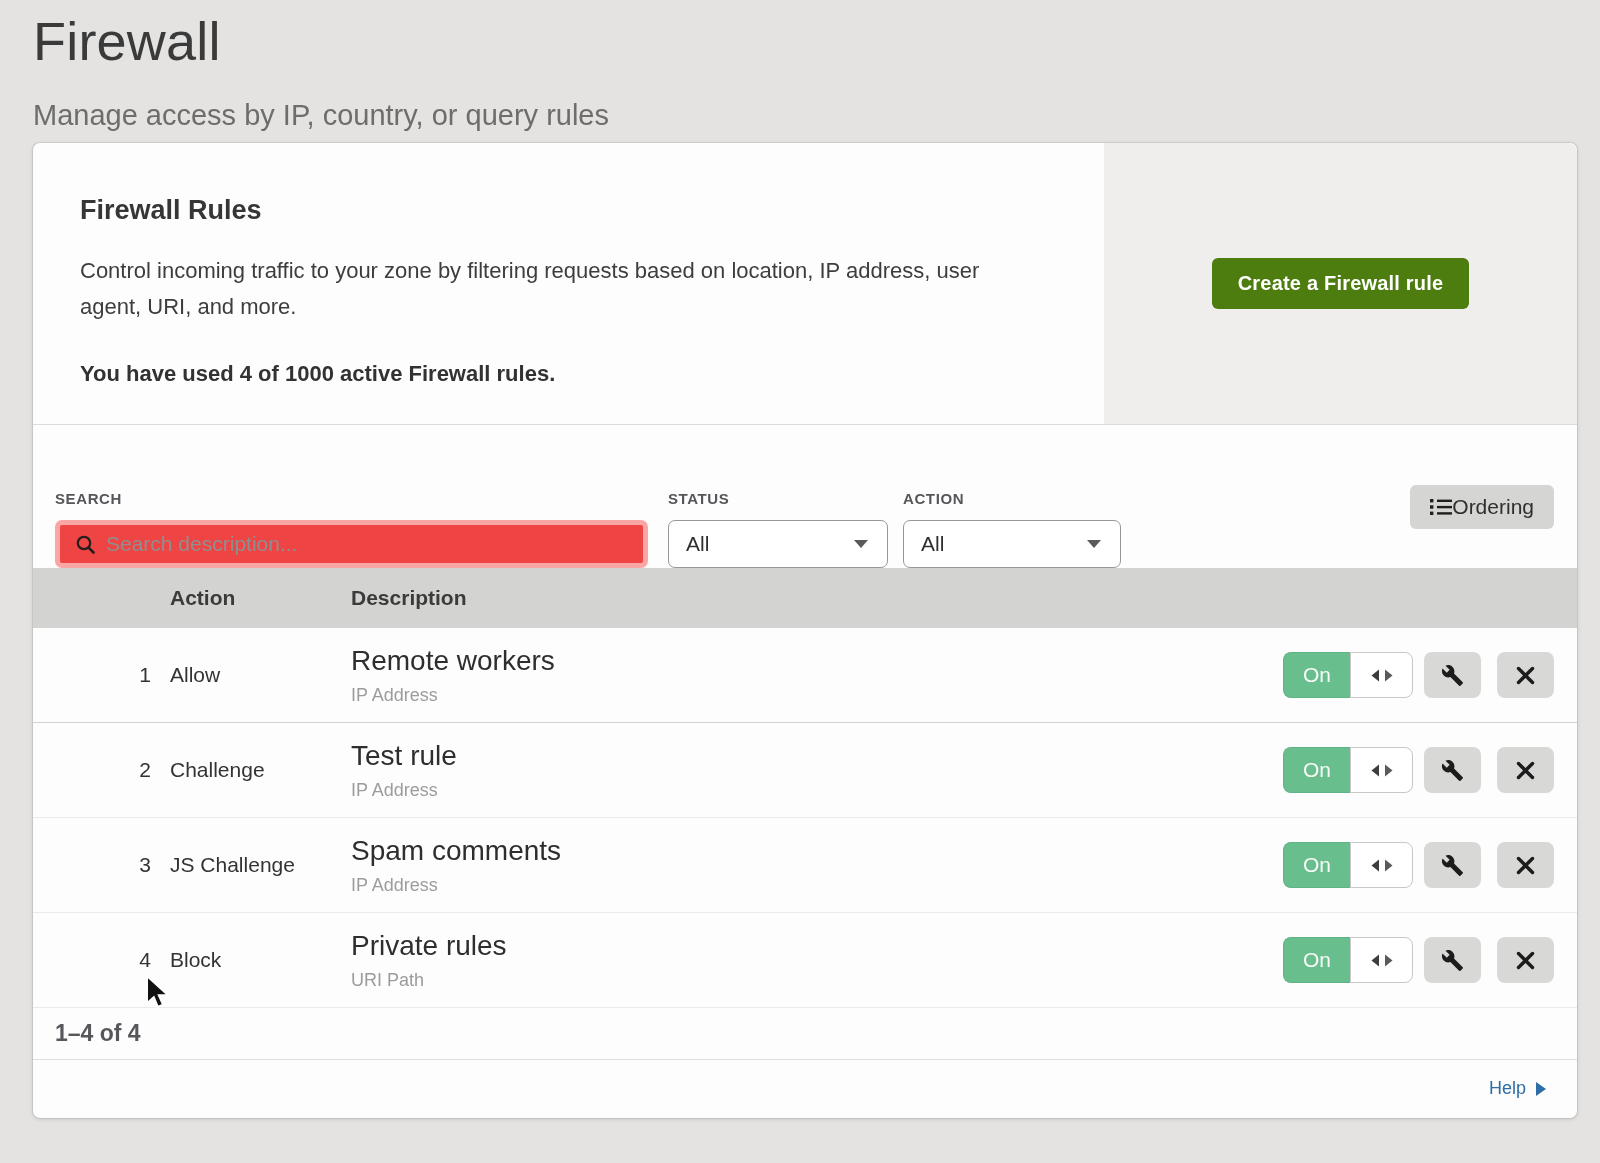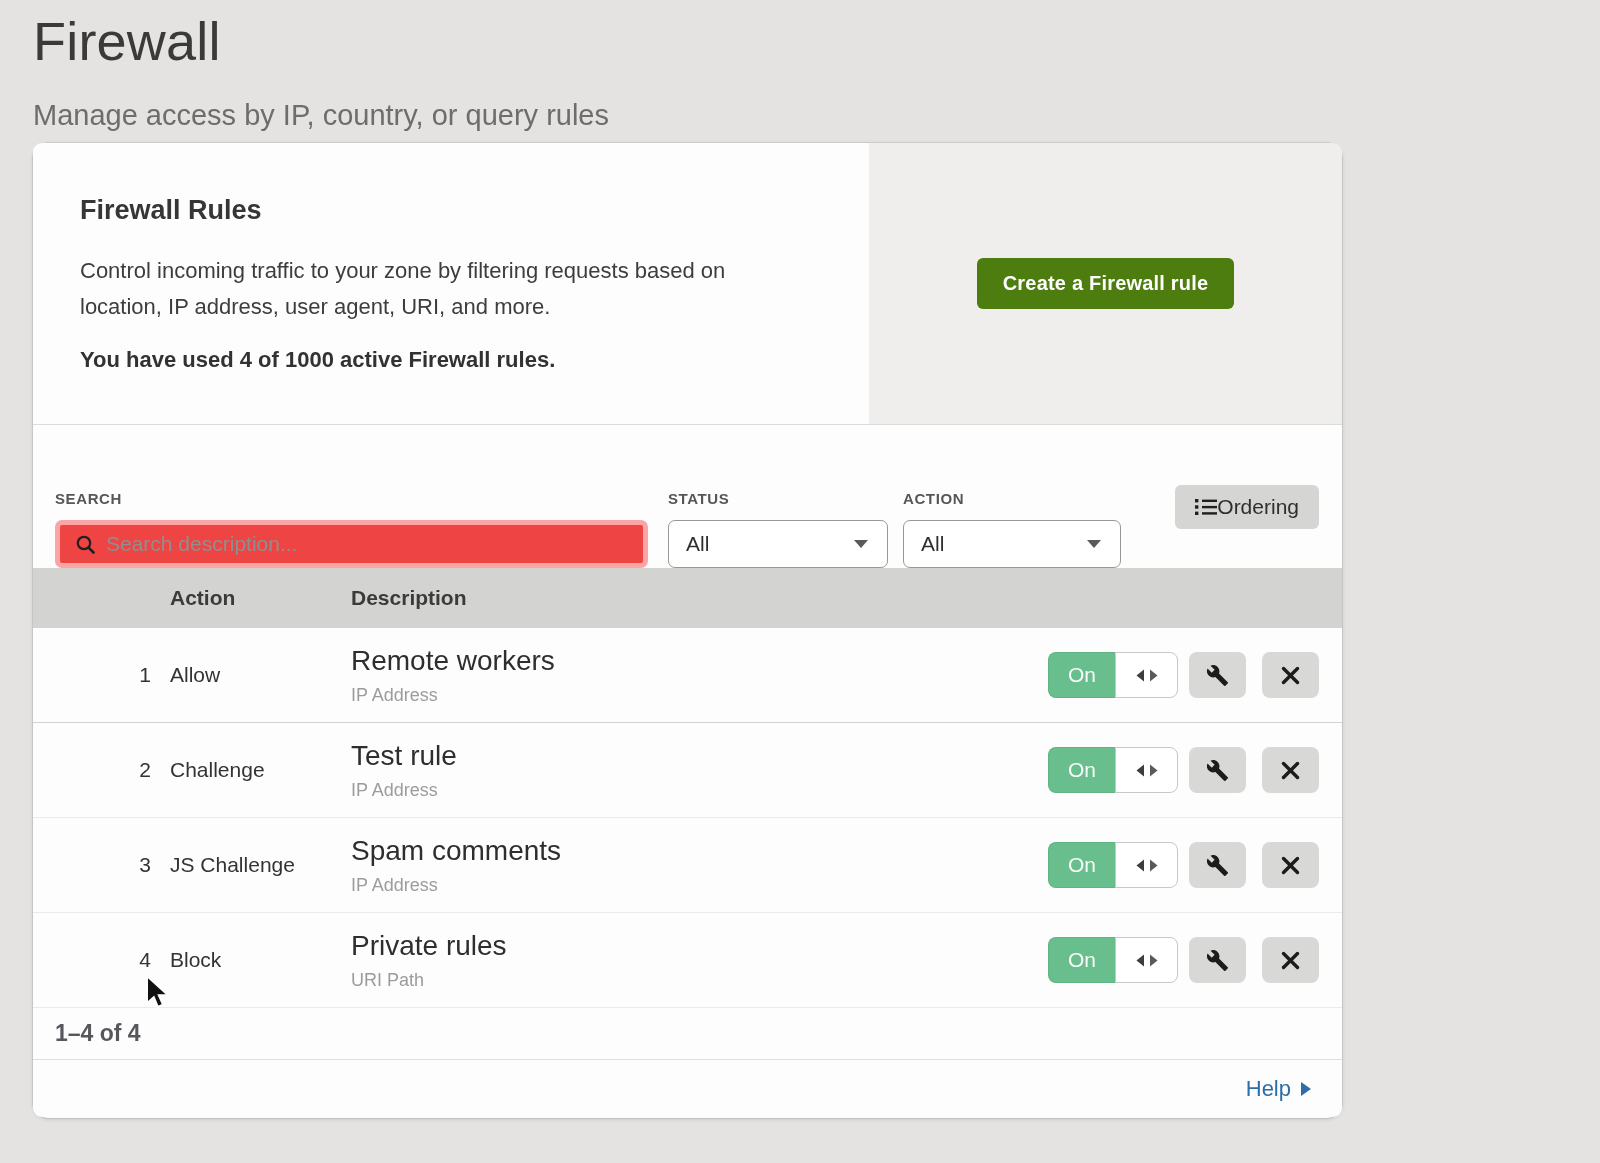--- a/index.html
+++ b/index.html
@@ -23,23 +23,23 @@
     margin-top: 27px;
     font-size: 29px;
     font-weight: 400;
     color: #6d6d6d;
   }
 
   
   .card {
     position: absolute;
     left: 33px; top: 143px;
-    width: 1309px; height: 975px;
+    width: 1544px; height: 975px;
     background: #fdfdfd;
-    border-radius: 16px;
+    border-radius: 7px;
     box-shadow: 0 0 0 1px rgba(0,0,0,0.07), 0 1px 4px rgba(0,0,0,0.15);
   }
 
   
   .overview {
     height: 282px;
     display: flex;
     border-bottom: 1px solid #dcdcdc;
     border-radius: 9px 9px 0 0;
     overflow: hidden;
@@ -51,21 +51,21 @@
     color: #363636;
     margin-bottom: 27px;
   }
   .overview-desc {
     font-size: 22px;
     color: #3d3d3d;
     line-height: 36px;
     max-width: 950px;
   }
   .overview-usage {
-    margin-top: 22px;
+    margin-top: 36px;
     font-size: 22px;
     font-weight: 700;
     color: #323232;
   }
   .overview-aside {
     width: 473px;
     background: #efeeec;
     display: flex;
     align-items: center;
     justify-content: center;
@@ -234,21 +234,21 @@
   }
   .help-row {
     height: 57px;
     display: flex; align-items: center; justify-content: flex-end;
     padding-right: 30px;
     background: #fdfdfd;
     border-radius: 0 0 9px 9px;
   }
   .help-link {
     display: flex; align-items: center; gap: 9px;
-    font-size: 22px;
+    font-size: 18px;
     color: #2d6ea6;
     text-decoration: none;
     cursor: pointer;
   }
 
   .cursor { position: absolute; left: 143px; top: 974px; pointer-events: none; }
 </style>
 </head>
 <body>
 

